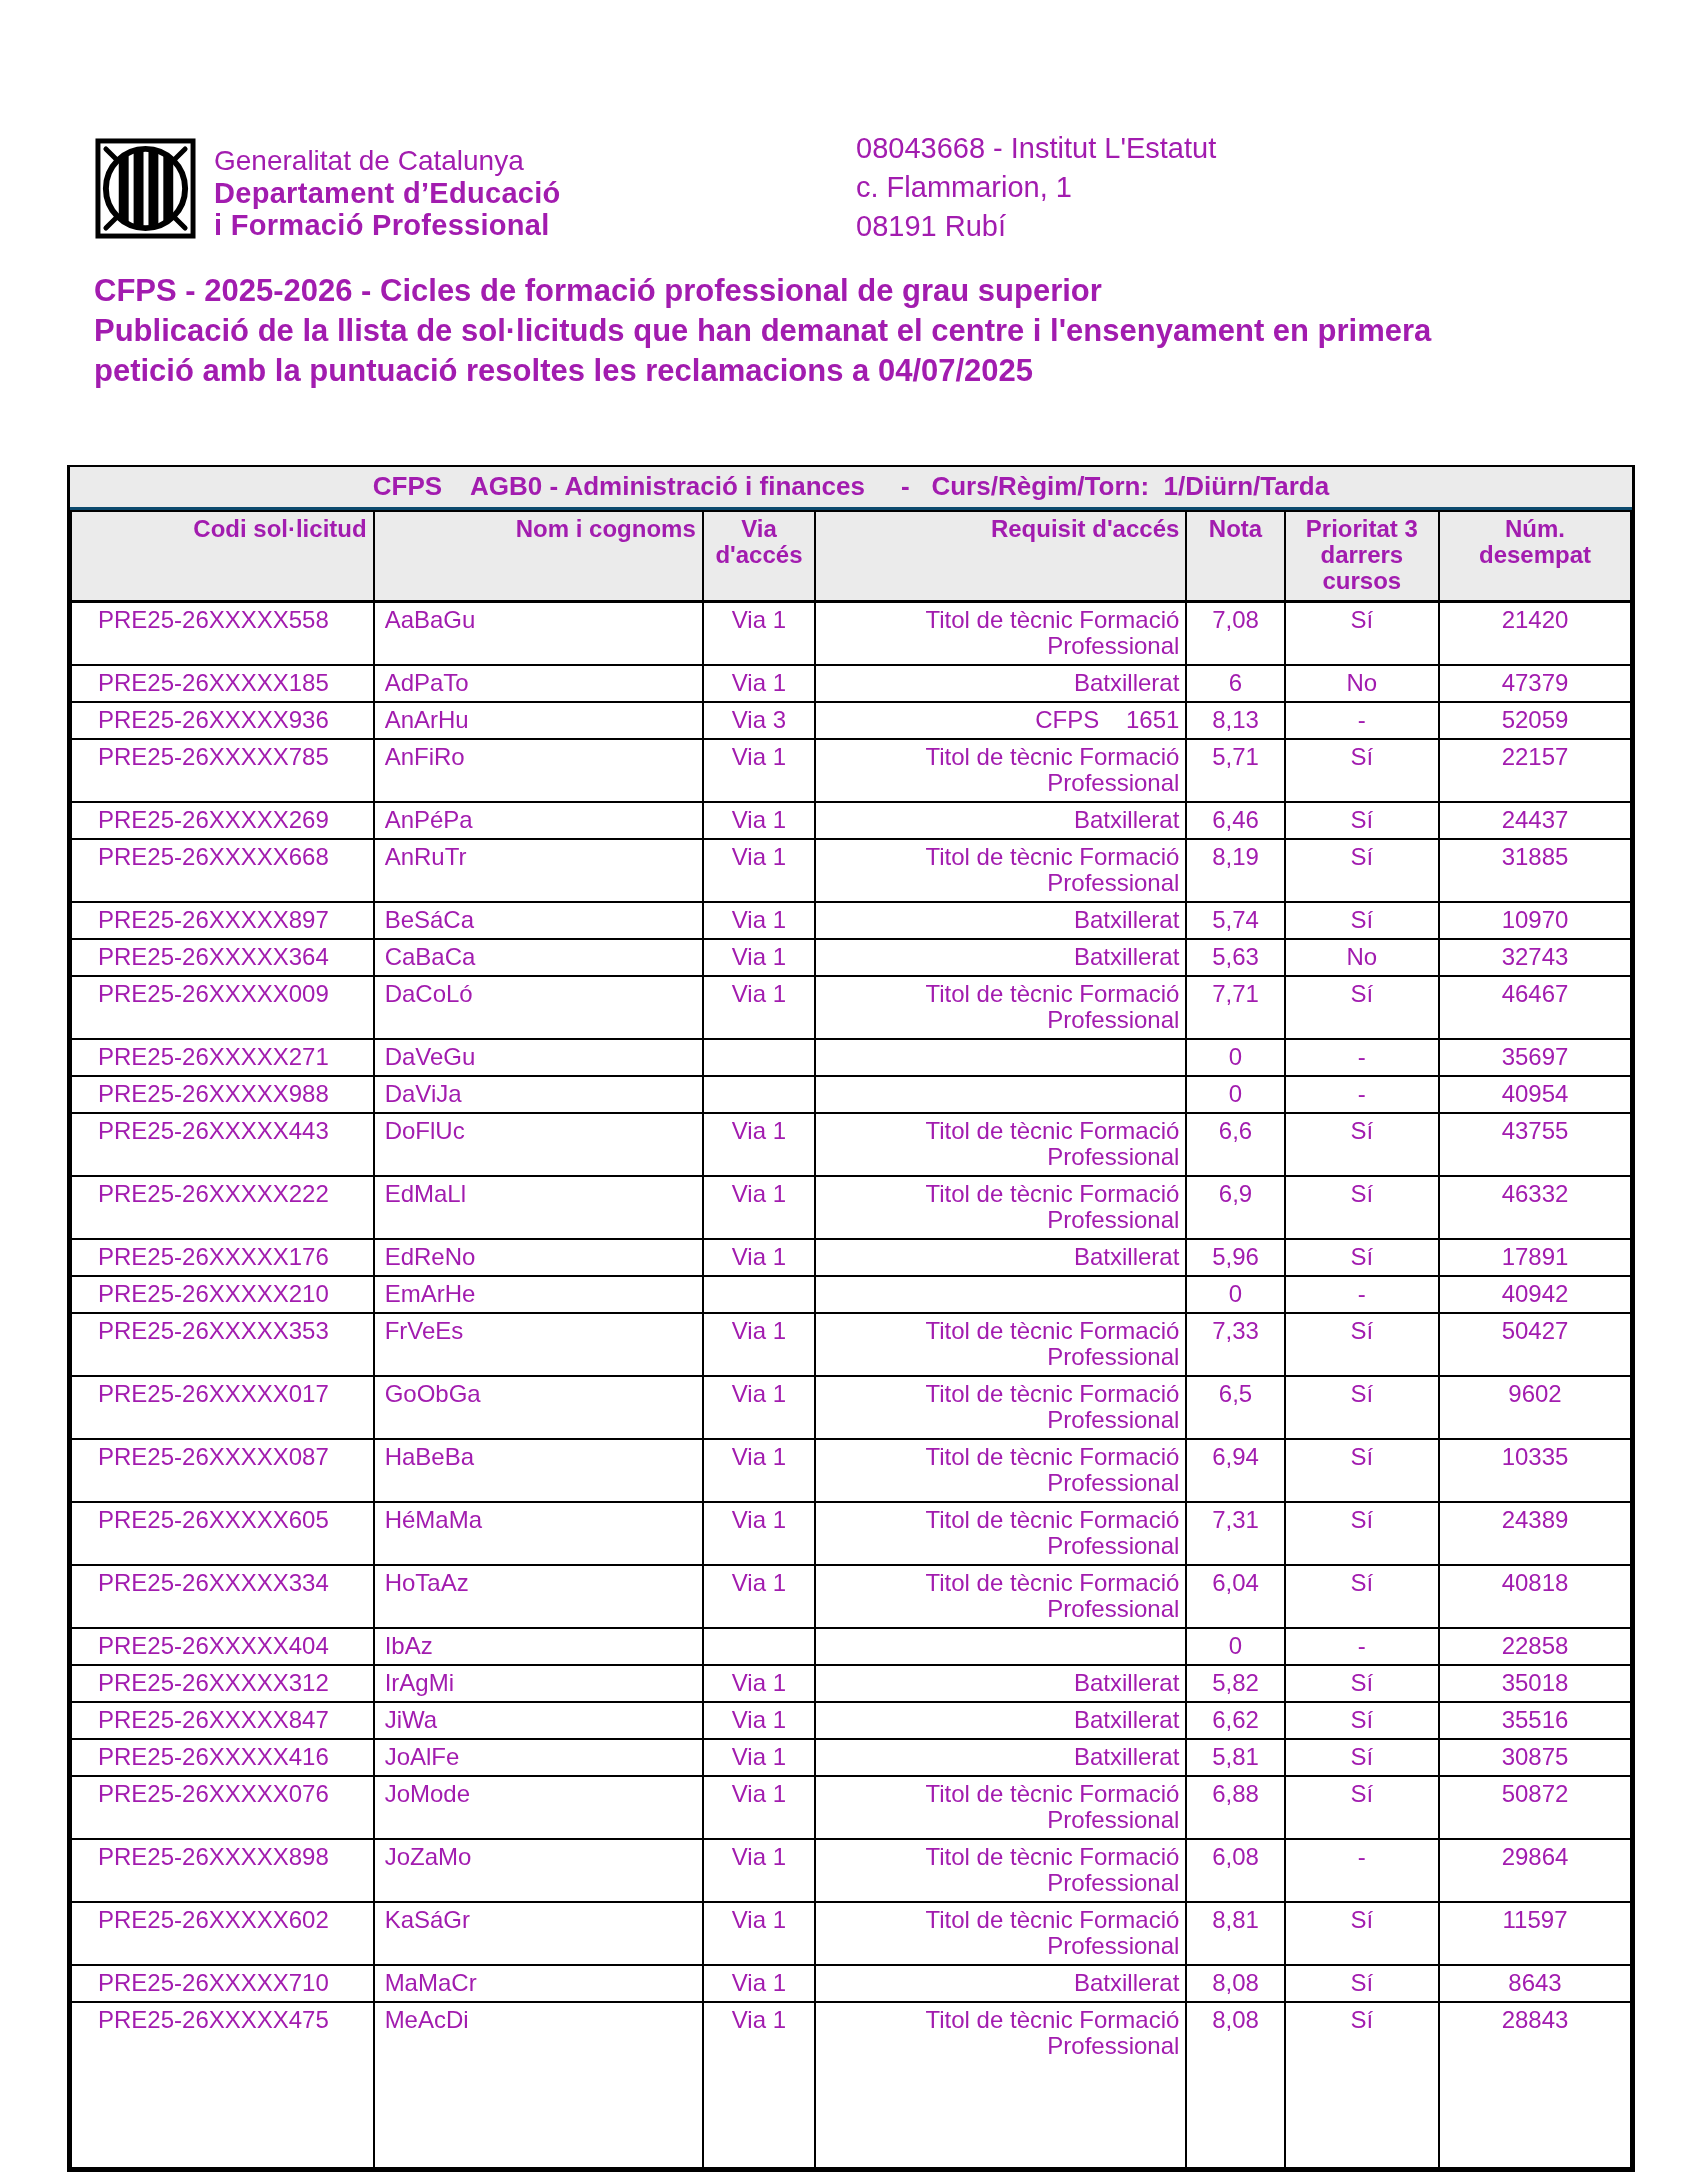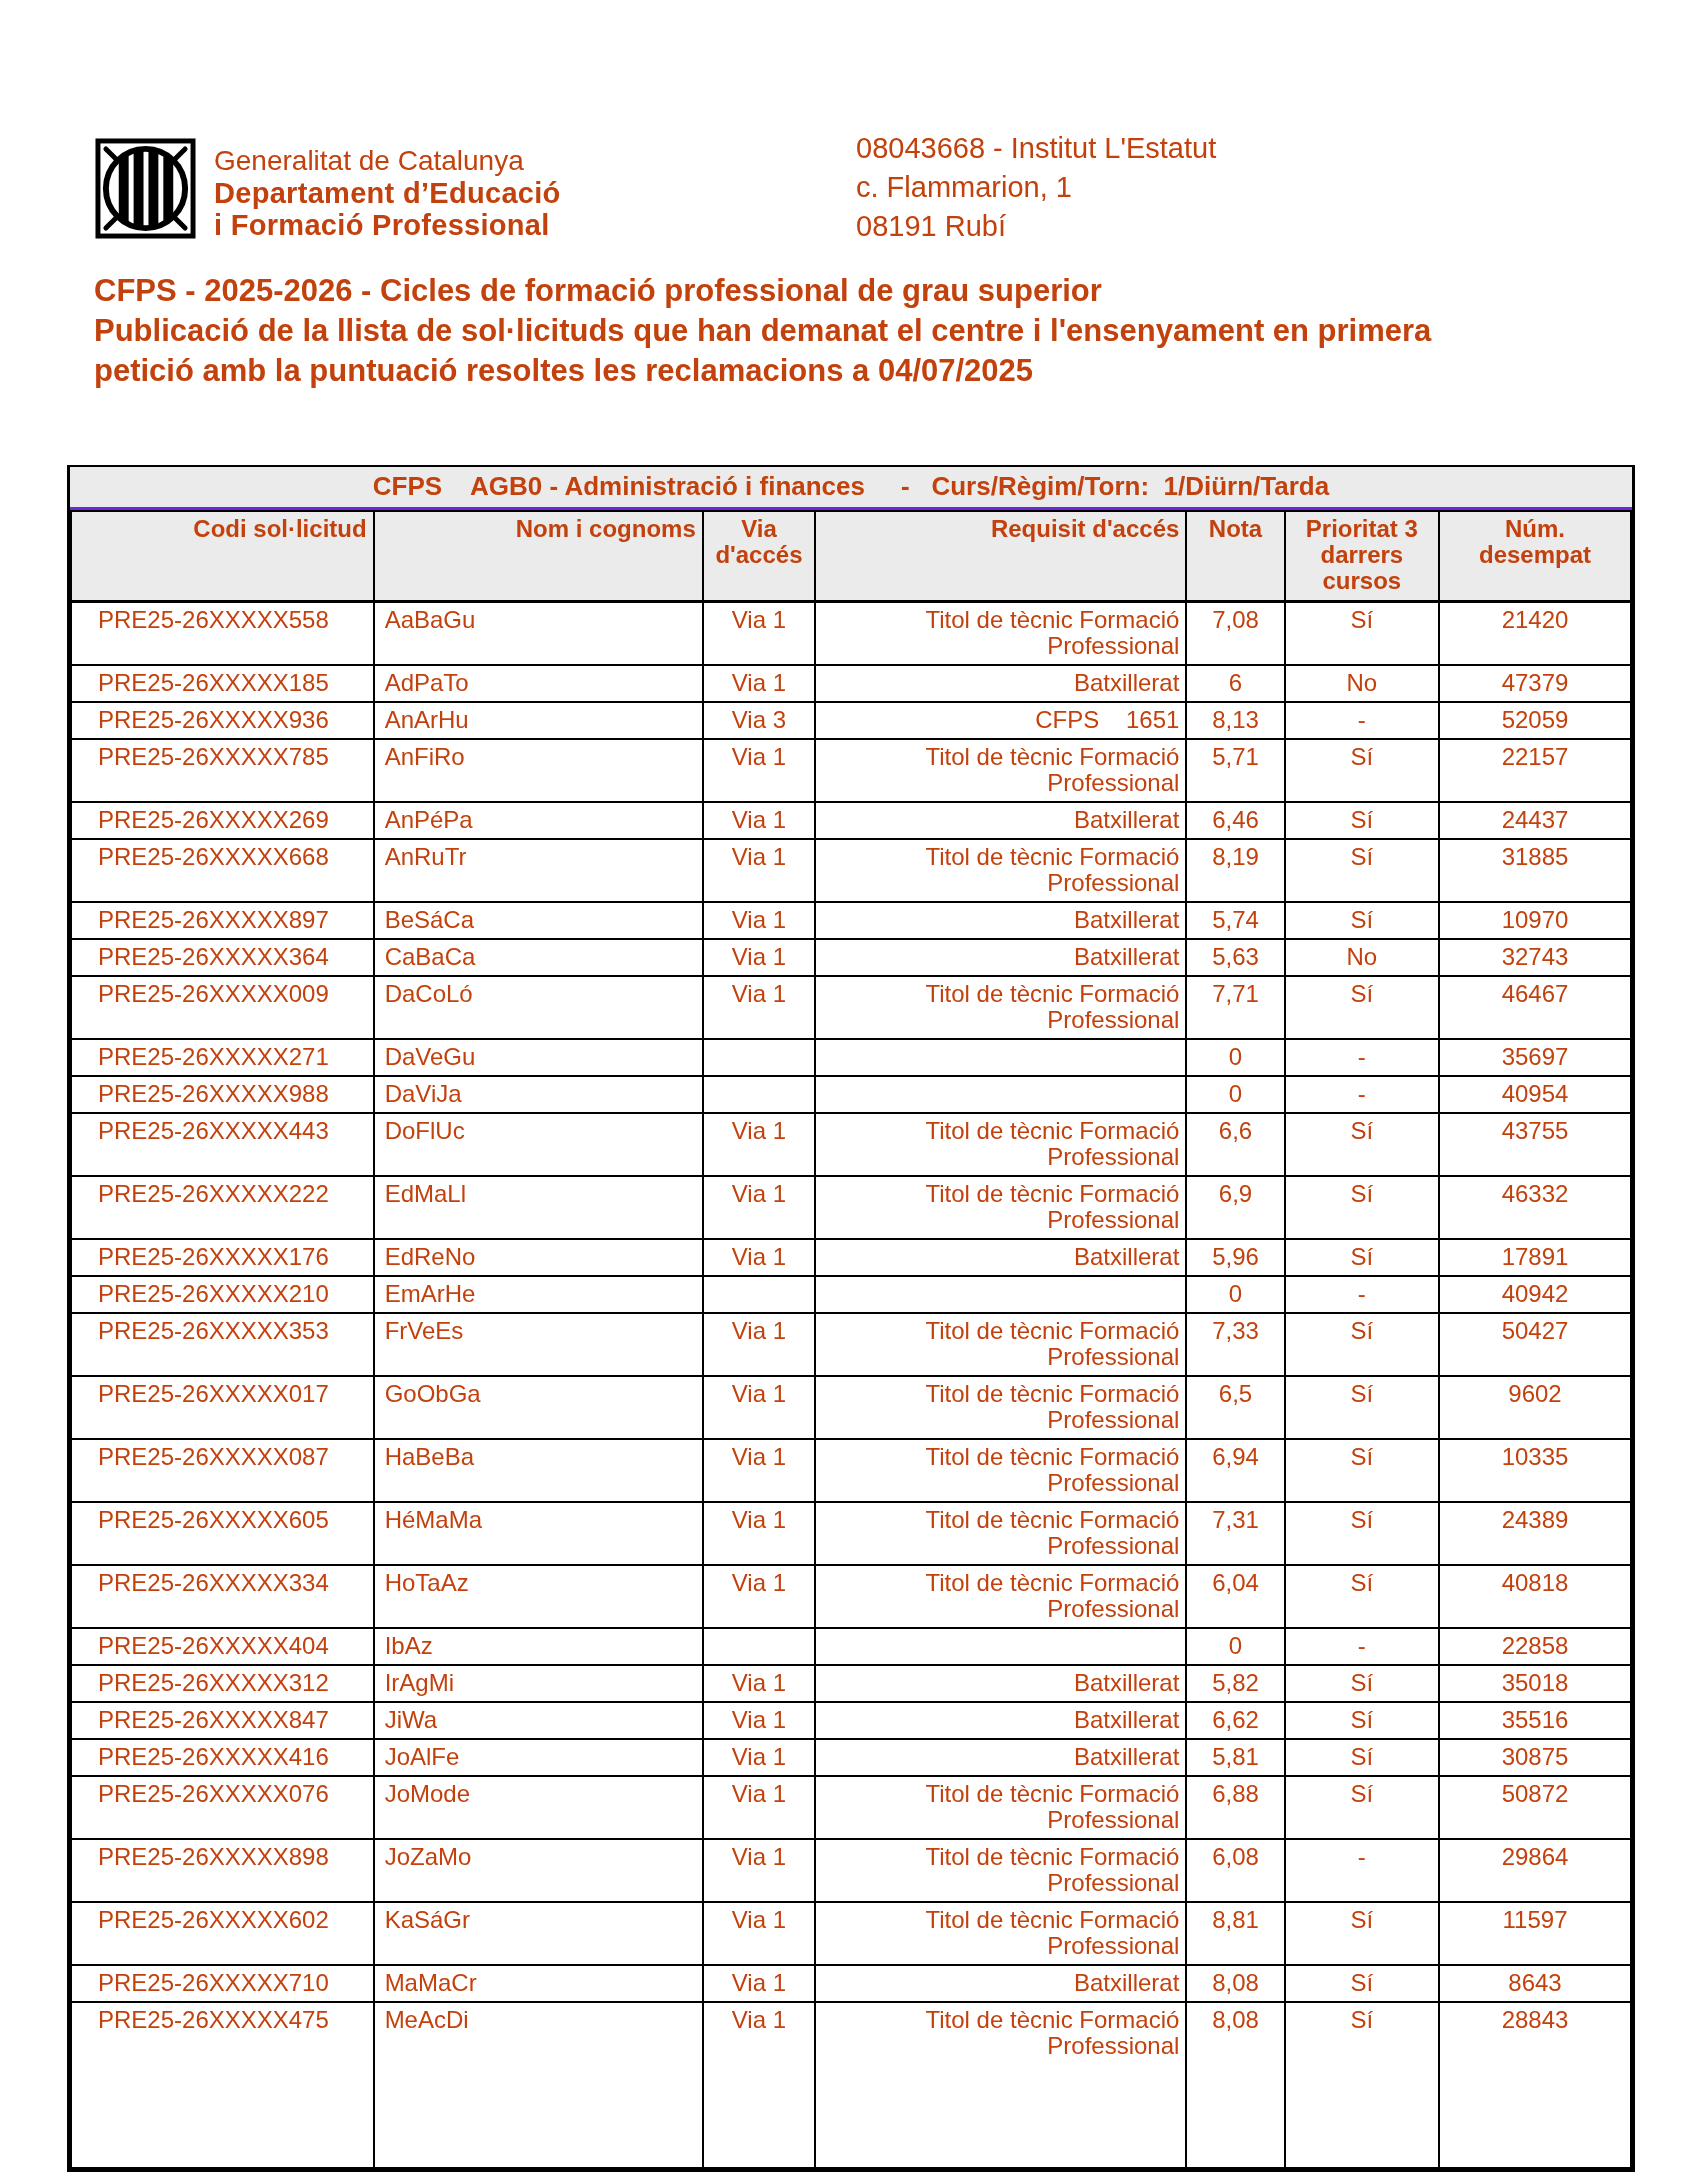--- a/index.html
+++ b/index.html
@@ -1,33 +1,33 @@
 <!DOCTYPE html>
 <html><head>
 <meta charset="utf-8">
 <style>
   html,body{margin:0;padding:0;background:#fff;}
   .page{
     position:relative;width:1683px;height:2178px;background:#fff;overflow:hidden;
-    font-family:"Liberation Sans","DejaVu Sans",sans-serif;color:#c2410c;
+    font-family:"Liberation Sans","DejaVu Sans",sans-serif;color:#a21caf;
   }
   
   .logo-block{position:absolute;left:94px;top:137px;width:103px;height:103px;}
   .org-text{position:absolute;left:214px;top:145px;line-height:32px;}
   .org-line1{font-size:28px;}
   .org-line2,.org-line3{font-size:29px;font-weight:bold;letter-spacing:0.3px;}
   .center-info{position:absolute;left:856px;top:129px;font-size:29px;line-height:39px;}
   
   .page-title{position:absolute;left:94px;top:271px;width:1445px;
     font-size:31px;font-weight:bold;line-height:40px;}
   
   .table-wrap{position:absolute;left:67px;top:465px;width:1568px;
     border:3px solid #000;border-top-width:2px;box-sizing:border-box;}
   .group-title{background:#ebebeb;font-weight:bold;font-size:26px;text-align:center;
-    padding:4px 0 5px 0;border-bottom:3px solid #6d28d9;white-space:pre;}
+    padding:4px 0 5px 0;border-bottom:3px solid #0c4a6e;white-space:pre;}
   table.doc{width:100%;border-collapse:collapse;table-layout:fixed;}
   table.doc th,table.doc td{border:2px solid #000;vertical-align:top;
     font-size:24px;line-height:26px;box-sizing:border-box;}
   table.doc th{background:#ebebeb;font-weight:bold;text-align:center;
     padding:4px 6px 6px 6px;white-space:pre-line;border-bottom:3px solid #000;}
   table.doc th.col0,table.doc th.col1,table.doc th.col3{text-align:right;}
   table.doc th.col0{padding-left:24px;}
   table.doc th.col1{padding-left:10px;margin-left:8px;}
   table.doc th.col3{padding-left:12px;}
   table.doc td{padding:4px 6px 5px 6px;text-align:center;}

